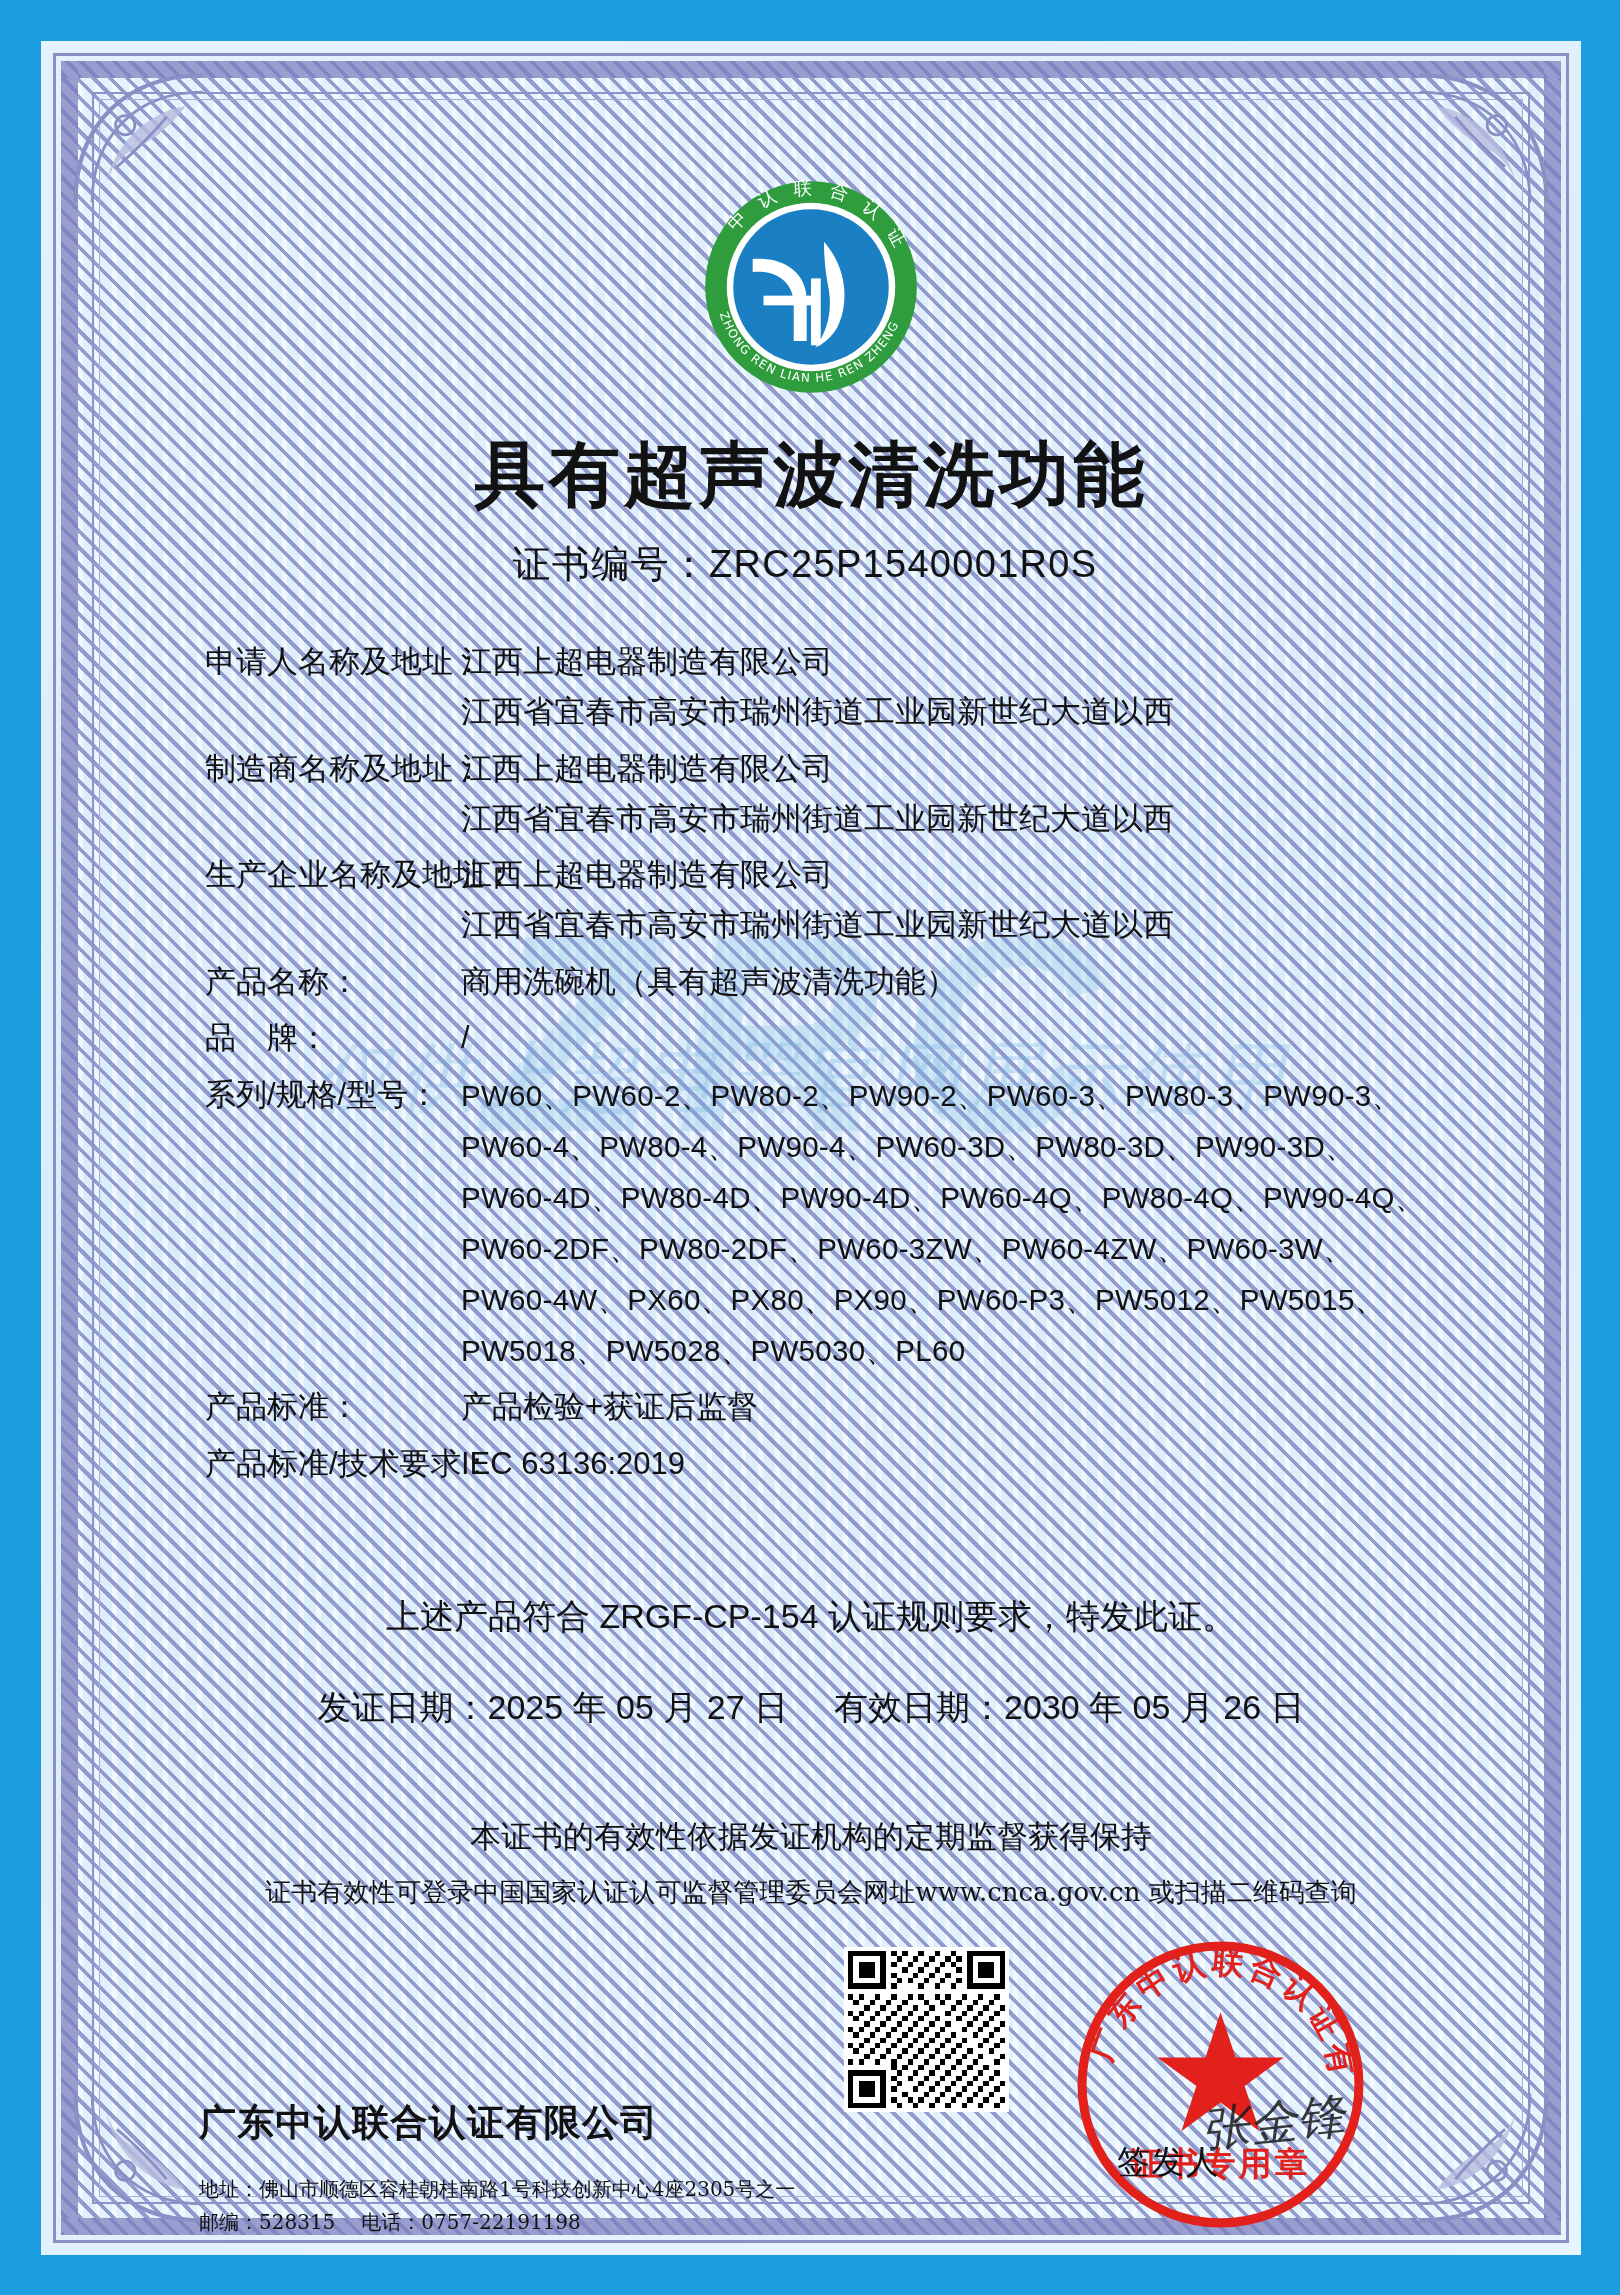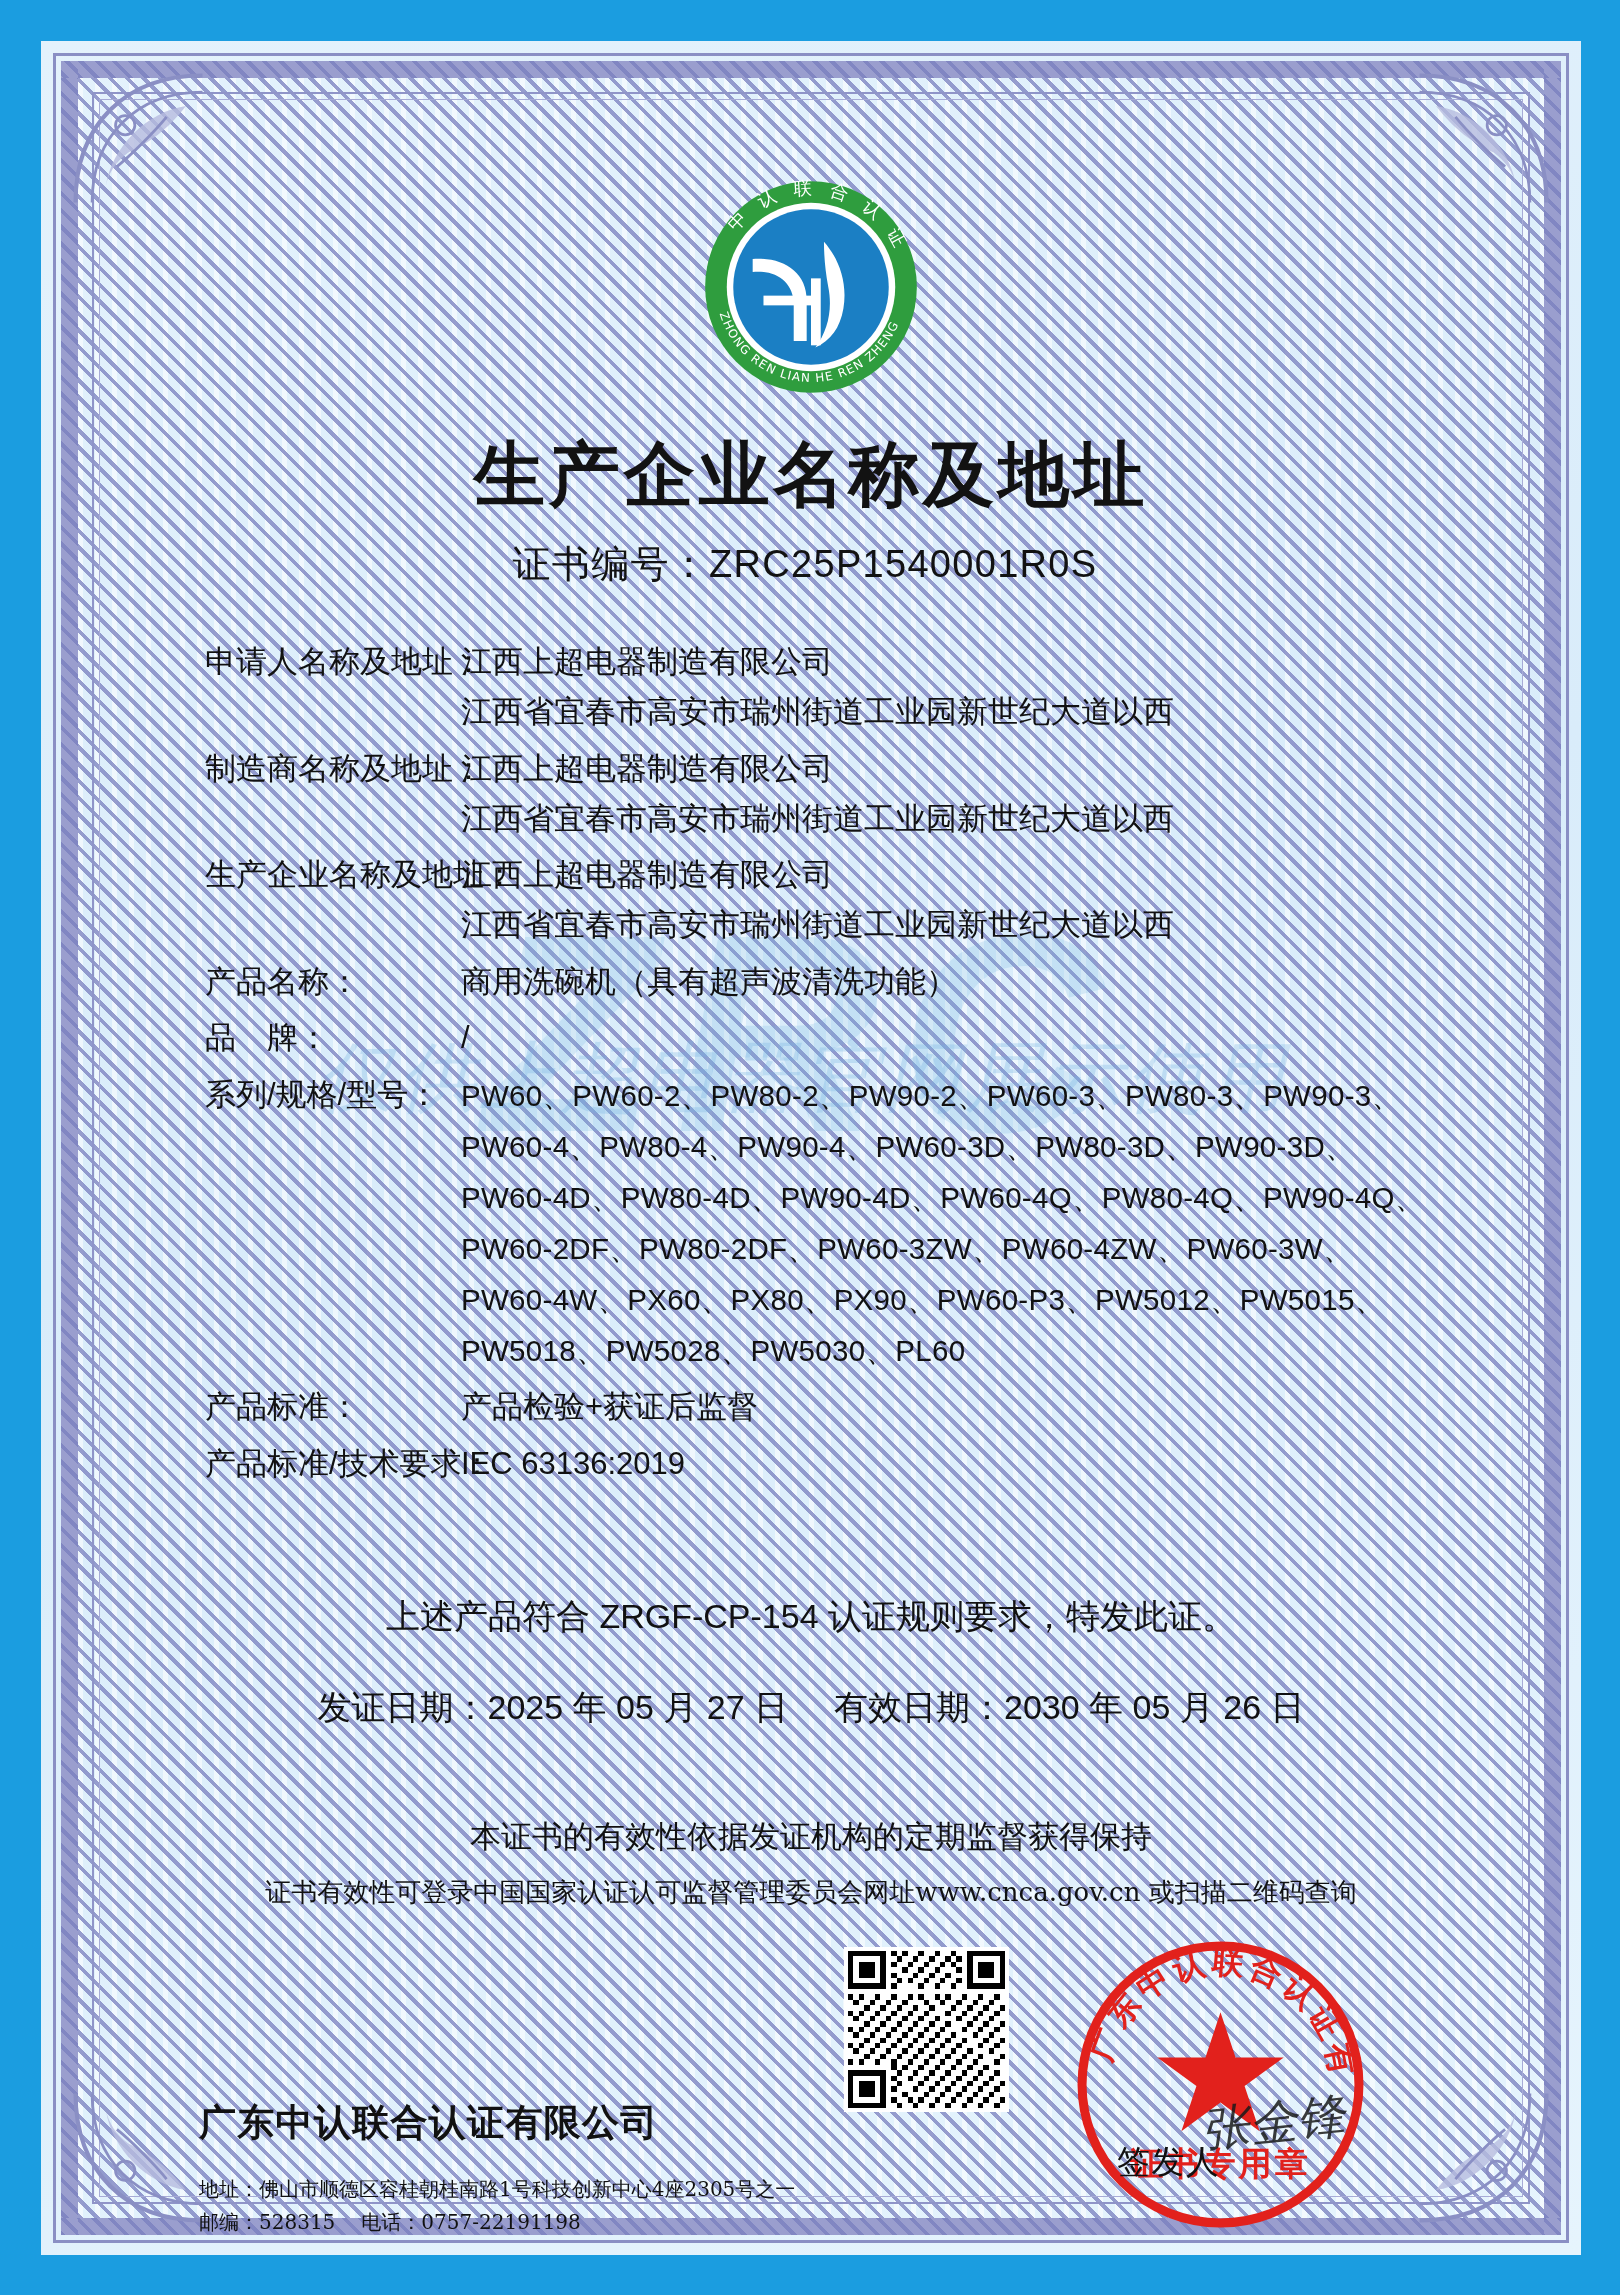--- a/index.html
+++ b/index.html
@@ -281,21 +281,21 @@
         <text font-size="11" fill="#ffffff" font-family="DejaVu Sans, sans-serif" letter-spacing="1.2">
           <textPath href="#arcBot" startOffset="9%">ZHONG REN LIAN HE REN ZHENG</textPath>
         </text>
         <path d="M46,74 C74,72 96,86 96,112 L96,150 L84,150 L84,116 C84,96 68,84 46,86 Z" fill="#ffffff"></path>
         <path d="M112,58 C126,74 134,96 130,120 C127,138 118,150 104,156 C116,140 120,120 116,100 C113,84 112,70 112,58 Z" fill="#ffffff"></path>
         <rect x="100" y="92" width="9" height="62" fill="#ffffff"></rect>
         <rect x="56" y="108" width="46" height="9" fill="#ffffff"></rect>
       </svg>
     </div>
 
-    <div class="title">生产企业名称及地址</div>
+    <div class="title">具有超声波清洗功能</div>
 
     <div class="cert-no">
       <span>证书编号：</span><span>ZRC25P1540001R0S</span>
     </div>
 
     <div class="fields">
 
       <div class="row">
         <div class="lab">申请人名称及地址：</div>
         <div class="val">

